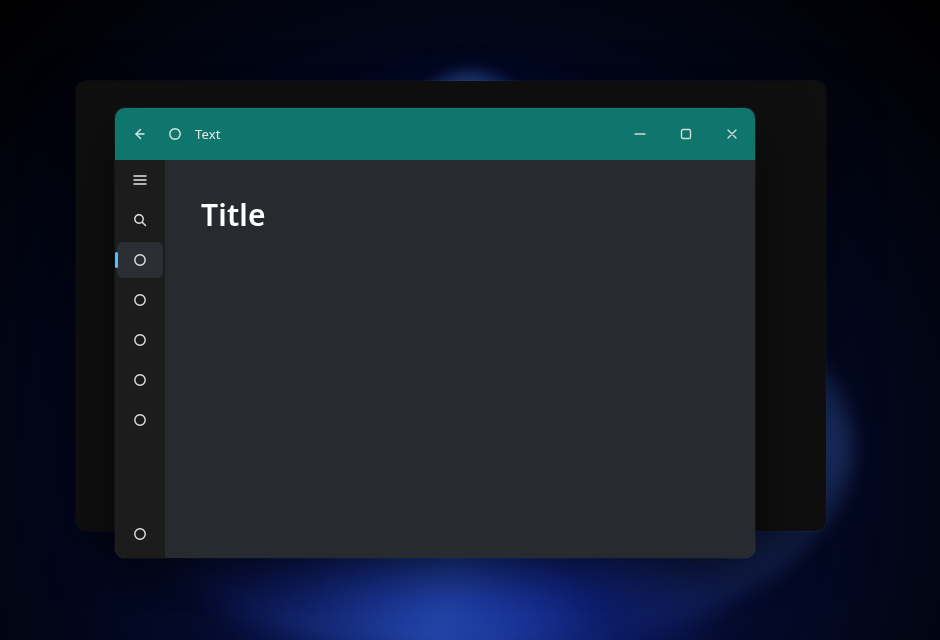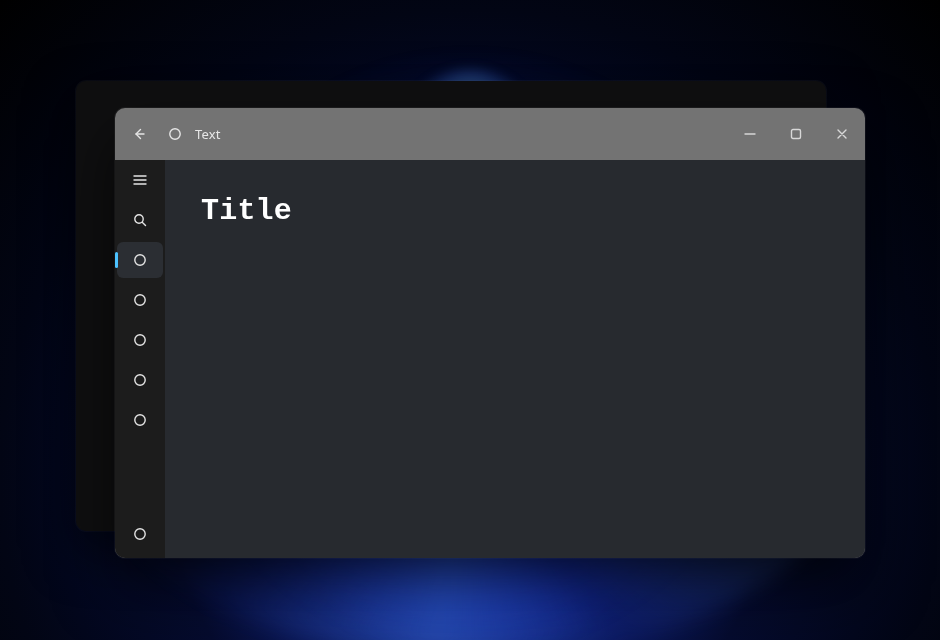--- a/index.html
+++ b/index.html
@@ -65,22 +65,22 @@
     width: 750px; height: 450px;
     background: #0f0f10;
     border-radius: 10px;
     box-shadow: 0 20px 50px rgba(0,0,0,.55), 0 0 0 1px rgba(255,255,255,.04);
   }
 
   
   .app-window {
     position: absolute;
     left: 115px; top: 108px;
-    width: 750px; height: 450px;
-    background: #737373;
+    width: 640px; height: 450px;
+    background: #0f766e;
     border-radius: 10px;
     box-shadow: 0 28px 60px rgba(0,0,0,.6), 0 0 0 1px rgba(255,255,255,.06);
     overflow: hidden;
     display: grid;
     grid-template-rows: 52px 1fr;
   }
 
   
   .titlebar {
     display: flex;
@@ -109,21 +109,20 @@
     display: flex; align-items: center; justify-content: center;
     color: #d8d8d8;
     border-radius: 0;
   }
 
   
   .app-body {
     display: grid;
     grid-template-columns: 50px 1fr;
     min-height: 0;
-    font-family: Liberation Mono, monospace;
   }
 
   .nav-rail {
     background: #1c1c1c;
     display: flex;
     flex-direction: column;
     padding-top: 2px;
   }
   .rail-group { display: flex; flex-direction: column; gap: 4px; }
   .rail-footer { margin-top: auto; padding-bottom: 6px; }

